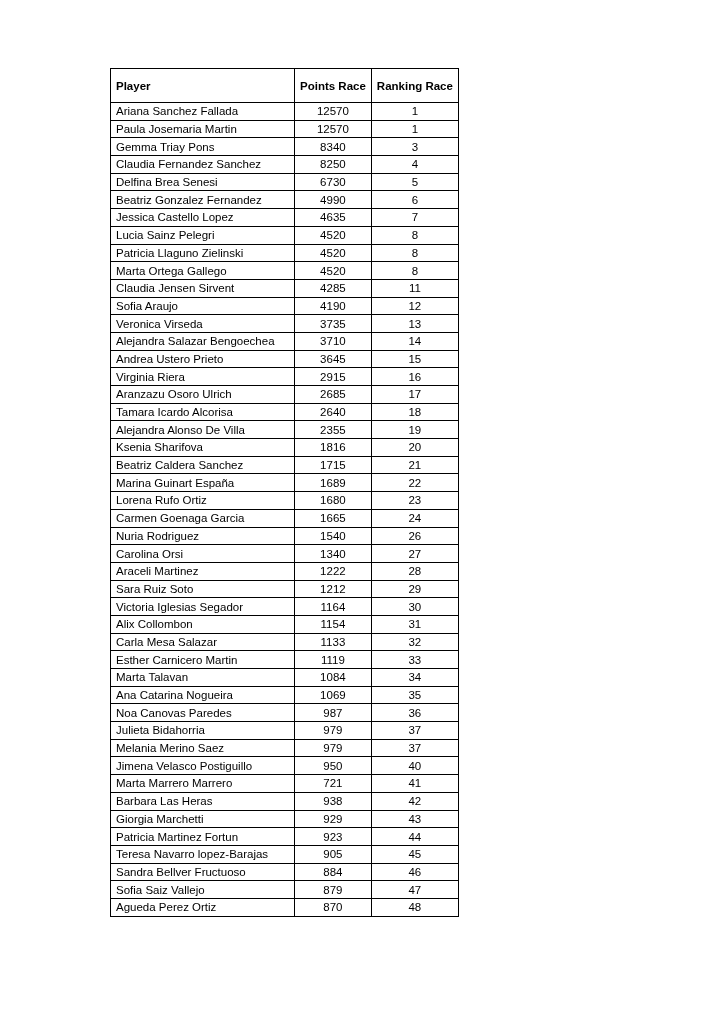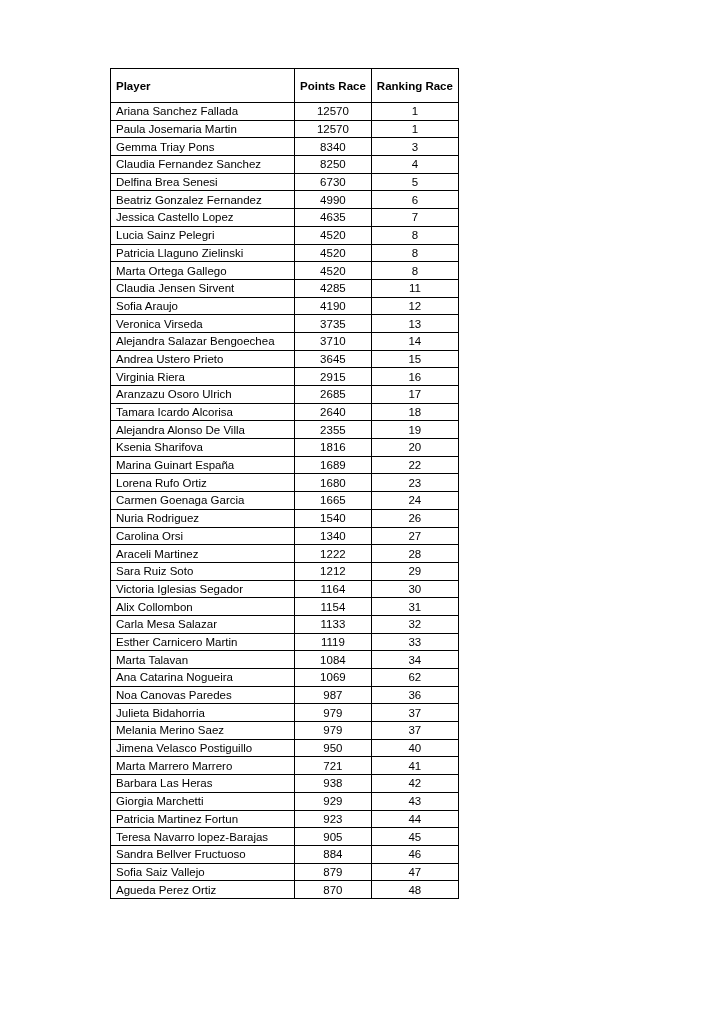--- a/index.html
+++ b/index.html
@@ -169,20 +169,25 @@
             <td class="al">Alejandra Alonso De Villa</td>
             <td class="ac">2355</td>
             <td class="ac">19</td>
           </tr>
           <tr>
             <td class="al">Ksenia Sharifova</td>
             <td class="ac">1816</td>
             <td class="ac">20</td>
           </tr>
           <tr>
+            <td class="al">Beatriz Caldera Sanchez</td>
+            <td class="ac">1715</td>
+            <td class="ac">21</td>
+          </tr>
+          <tr>
             <td class="al">Marina Guinart España</td>
             <td class="ac">1689</td>
             <td class="ac">22</td>
           </tr>
           <tr>
             <td class="al">Lorena Rufo Ortiz</td>
             <td class="ac">1680</td>
             <td class="ac">23</td>
           </tr>
           <tr>
@@ -231,21 +236,21 @@
             <td class="ac">33</td>
           </tr>
           <tr>
             <td class="al">Marta Talavan</td>
             <td class="ac">1084</td>
             <td class="ac">34</td>
           </tr>
           <tr>
             <td class="al">Ana Catarina Nogueira</td>
             <td class="ac">1069</td>
-            <td class="ac">62</td>
+            <td class="ac">35</td>
           </tr>
           <tr>
             <td class="al">Noa Canovas Paredes</td>
             <td class="ac">987</td>
             <td class="ac">36</td>
           </tr>
           <tr>
             <td class="al">Julieta Bidahorria</td>
             <td class="ac">979</td>
             <td class="ac">37</td>

